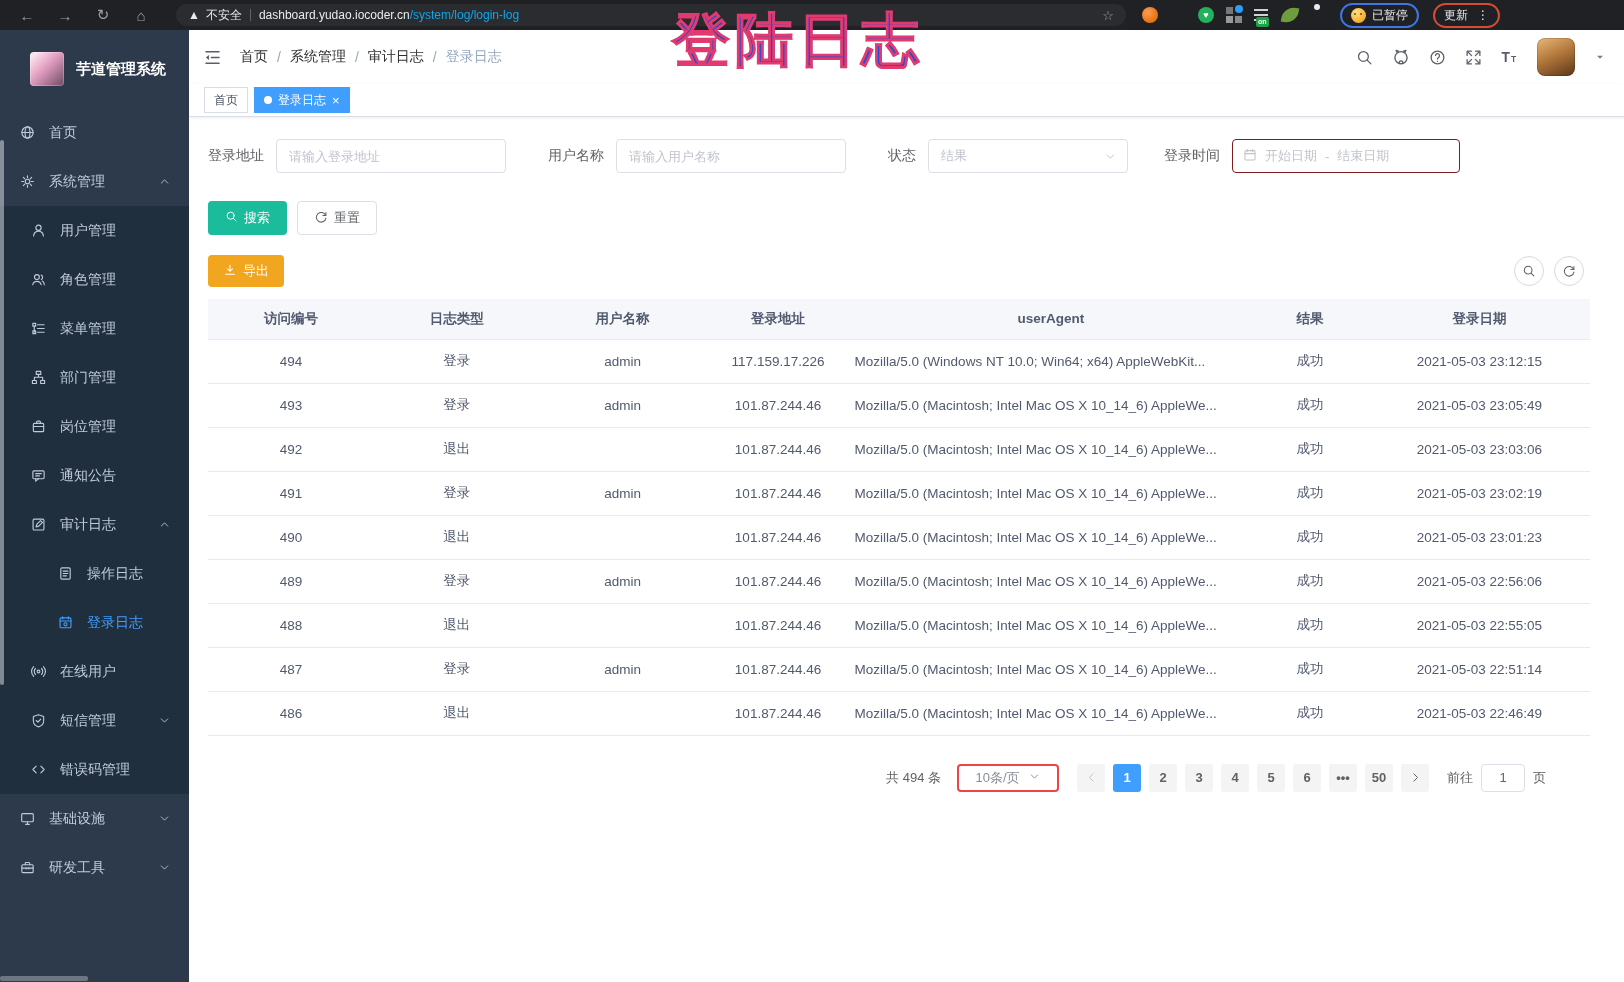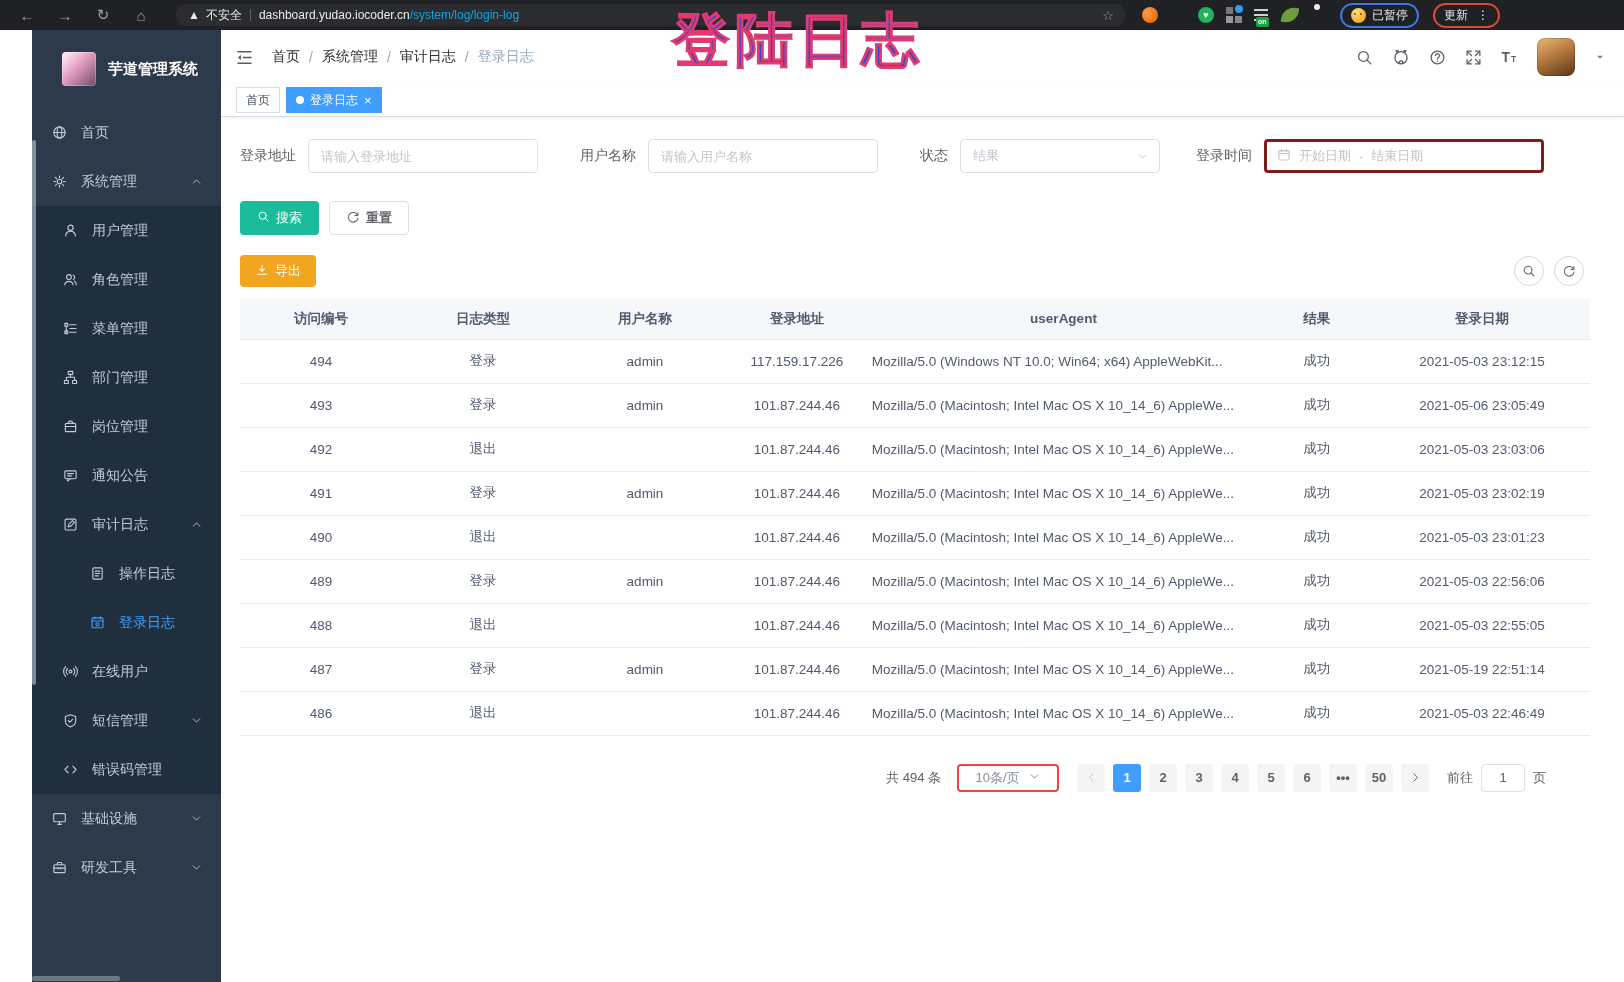--- a/index.html
+++ b/index.html
@@ -32,21 +32,21 @@
   .chip-pause { border:2px solid #4176e1; }
   .chip-update { border:2px solid #d94a33; gap:9px; }
   .emoji-face { width:15px; height:15px; border-radius:50%; background:radial-gradient(circle at 35% 30%, #ffe082, #f9a825 75%); position:relative; }
   .emoji-face::before { content:""; position:absolute; left:3px; top:5px; width:2px; height:2px; background:#6d4c00; border-radius:50%; box-shadow:6px 0 0 #6d4c00; }
   .vdots { color:#e8eaed; letter-spacing:0; font-size:12px; line-height:10px; }
 
   
   .overlay-note { position:absolute; left:672px; top:2px; z-index:60; font-size:58px; font-weight:bold; color:#1d4ed8; letter-spacing:5px; -webkit-text-stroke:1px #e23a6f; pointer-events:none; }
 
   
-  .layout { display:flex; height:952px;margin-left:32px; }
+  .layout { display:flex; height:952px; }
   .sidebar { width:189px; background:#2d3a4b; color:#bfcbd9; position:relative; flex-shrink:0; }
   .logo-row { height:78px; display:flex; align-items:center; padding-left:30px; gap:12px; }
   .logo-img { width:34px; height:34px; border-radius:4px; background:linear-gradient(135deg,#fbe3ee 10%,#e29ec0 45%,#6d4a63 100%); box-shadow:inset 0 0 0 1px rgba(255,255,255,.25); }
   .logo-title { color:#fff; font-weight:bold; font-size:15px; }
   .menu-item { height:49px; display:flex; align-items:center; font-size:14px; cursor:pointer; position:relative; }
   .menu-item.level-1 { padding-left:19px; }
   .menu-item.level-2 { padding-left:30px; background:#202f3d; }
   .menu-item.level-3 { padding-left:57px; background:#202f3d; }
   .mi-icon { width:16px; height:16px; margin-right:14px; display:inline-flex; align-items:center; justify-content:center; }
   .mi-arrow { position:absolute; right:18px; display:inline-flex; opacity:.9; }
@@ -77,28 +77,28 @@
 
   
   .content { flex:1; padding:14px 34px 0 19px; position:relative; }
   .filter-row { display:flex; align-items:center; margin-top:8px; color:#606266; white-space:nowrap; }
   .f-group { display:flex; align-items:center; }
   .f-label { margin-right:12px; font-size:14px; }
   .f-input { height:34px; width:230px; border:1px solid #dcdfe6; border-radius:4px; padding:0 12px; font-size:13px; color:#606266; outline:none; font-family:inherit; }
   .f-input::placeholder { color:#c0c4cc; }
   .f-select { height:34px; width:200px; border:1px solid #dcdfe6; border-radius:4px; display:flex; align-items:center; padding:0 10px 0 12px; color:#c0c4cc; font-size:13px; cursor:pointer; }
   .f-select .sel-arrow { margin-left:auto; color:#c0c4cc; display:flex; }
-  .f-date { height:34px; width:280px; border:3px solid #7f1d1d; border-radius:4px; display:flex; align-items:center; padding:0 10px; color:#c0c4cc; font-size:13px; gap:8px; cursor:pointer; }
+  .f-date { height:34px; width:228px; border:1px solid #7f1d1d; border-radius:4px; display:flex; align-items:center; padding:0 10px; color:#c0c4cc; font-size:13px; gap:8px; cursor:pointer; }
   .f-date .sep { color:#c0c4cc; }
   .gap36 { width:36px; } .gap40 { width:42px; }
 
   .btn-row { display:flex; align-items:center; gap:10px; margin-top:28px; }
   .btn { height:34px; border-radius:4px; display:inline-flex; align-items:center; gap:6px; padding:0 16px; font-size:13px; cursor:pointer; border:1px solid transparent; }
   .btn-search { background:#1ABC9C; color:#fff; }
-  .btn-reset { background:#fff; color:#606266; border-color:#dcdfe6;font-weight:bold; }
+  .btn-reset { background:#fff; color:#606266; border-color:#dcdfe6; }
   .btn-export { background:#F2A51F; color:#fff; height:32px; padding:0 14px; }
 
   .toolbar-row { display:flex; align-items:center; margin-top:20px; }
   .tool-circles { margin-left:auto; display:flex; gap:10px; padding-right:6px; }
   .circ { width:30px; height:30px; border:1px solid #d9d9d9; border-radius:50%; background:#fff; color:#606266; display:flex; align-items:center; justify-content:center; cursor:pointer; }
 
   table.grid { width:100%; border-collapse:collapse; margin-top:12px; color:#515a6e; table-layout:fixed; }
   .grid thead th { background:#f5f7fa; height:40px; font-size:13.5px; font-weight:bold; color:#515a6e; border-bottom:1px solid #e8eaec; }
   .grid tbody td { height:44px; text-align:center; font-size:13.5px; border-bottom:1px solid #e8eaec; overflow:hidden; white-space:nowrap; text-overflow:ellipsis; }
   .grid td.ua { text-align:left; padding-left:4px; }
@@ -522,21 +522,21 @@
               <td>成功</td>
               <td>2021-05-03 23:12:15</td>
             </tr>
             <tr>
               <td>493</td>
               <td>登录</td>
               <td>admin</td>
               <td>101.87.244.46</td>
               <td class="ua">Mozilla/5.0 (Macintosh; Intel Mac OS X 10_14_6) AppleWe...</td>
               <td>成功</td>
-              <td>2021-05-06 23:05:49</td>
+              <td>2021-05-03 23:05:49</td>
             </tr>
             <tr>
               <td>492</td>
               <td>退出</td>
               <td></td>
               <td>101.87.244.46</td>
               <td class="ua">Mozilla/5.0 (Macintosh; Intel Mac OS X 10_14_6) AppleWe...</td>
               <td>成功</td>
               <td>2021-05-03 23:03:06</td>
             </tr>
@@ -576,21 +576,21 @@
               <td>成功</td>
               <td>2021-05-03 22:55:05</td>
             </tr>
             <tr>
               <td>487</td>
               <td>登录</td>
               <td>admin</td>
               <td>101.87.244.46</td>
               <td class="ua">Mozilla/5.0 (Macintosh; Intel Mac OS X 10_14_6) AppleWe...</td>
               <td>成功</td>
-              <td>2021-05-19 22:51:14</td>
+              <td>2021-05-03 22:51:14</td>
             </tr>
             <tr>
               <td>486</td>
               <td>退出</td>
               <td></td>
               <td>101.87.244.46</td>
               <td class="ua">Mozilla/5.0 (Macintosh; Intel Mac OS X 10_14_6) AppleWe...</td>
               <td>成功</td>
               <td>2021-05-03 22:46:49</td>
             </tr>

